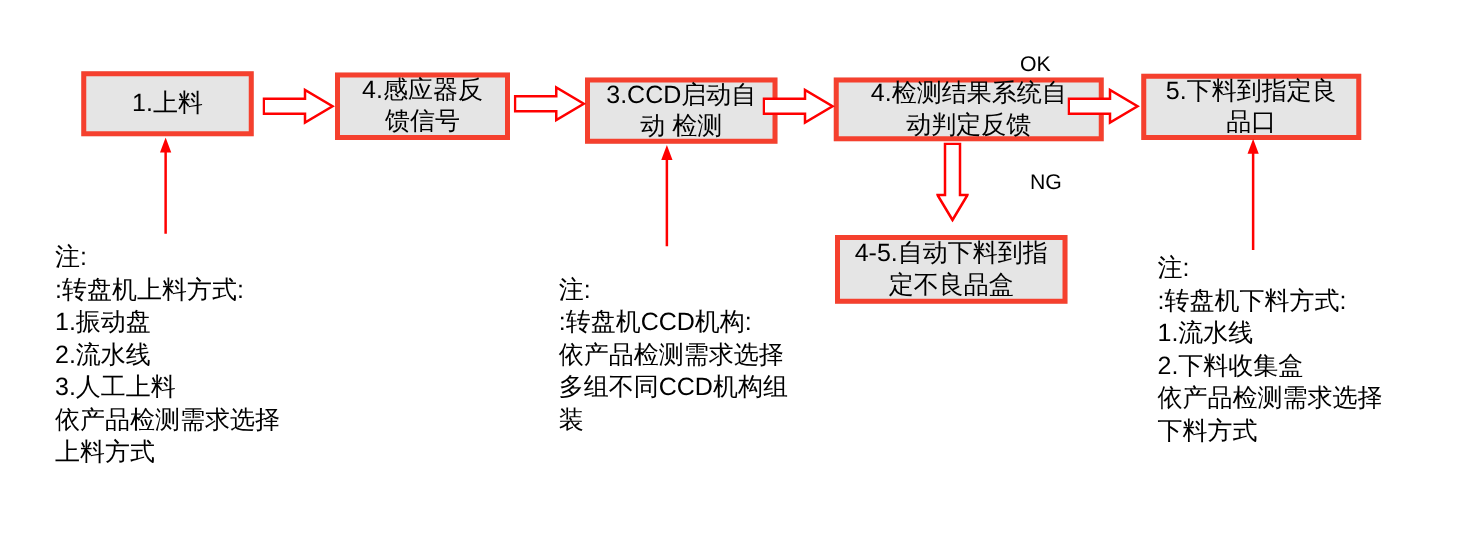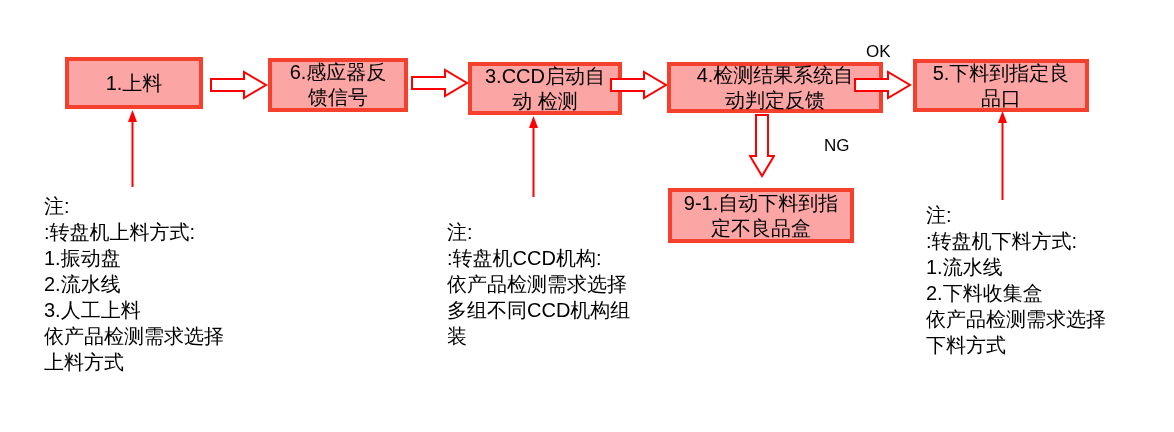--- a/index.html
+++ b/index.html
@@ -1,52 +1,52 @@
 <!DOCTYPE html>
 <html><head>
 <meta charset="utf-8">
 <style>
   html,body{margin:0;padding:0;}
   body{width:1174px;height:432px;background:#ffffff;position:relative;overflow:hidden;
        font-family:"Liberation Sans","DejaVu Sans",sans-serif;color:#000;}
   .stage{position:absolute;inset:0;}
-  .box{position:absolute;border:4px solid #f5402e;background:#fca5a5;display:flex;
+  .box{position:absolute;border:4px solid #f5402e;background:#e5e5e5;display:flex;
        align-items:center;justify-content:center;text-align:center;
        font-size:20px;line-height:25px;box-sizing:border-box;}
   .box span{white-space:pre-line;}
   .note{position:absolute;font-size:20px;line-height:26px;white-space:pre-line;}
   .lbl{position:absolute;font-size:17px;}
   svg{position:absolute;display:block;}
 </style>
 </head>
 <body>
 
 <div class="stage">
 
   <div class="box" style="left:65px;top:57px;width:138px;height:52px">
     <span>1.上料</span>
   </div>
   <div class="box" style="left:268px;top:58px;width:140px;height:54px">
-    <span>6.感应器反
+    <span>4.感应器反
 馈信号</span>
   </div>
   <div class="box" style="left:468px;top:62px;width:154px;height:53px">
     <span>3.CCD启动自
 动 检测</span>
   </div>
   <div class="box" style="left:667px;top:62px;width:216px;height:51px">
     <span>4.检测结果系统自
 动判定反馈</span>
   </div>
   <div class="box" style="left:913px;top:59px;width:176px;height:53px">
     <span>5.下料到指定良
 品口</span>
   </div>
   <div class="box" style="left:668px;top:188px;width:186px;height:55px">
-    <span>9-1.自动下料到指
+    <span>4-5.自动下料到指
 定不良品盒</span>
   </div>
 
   <svg style="left:210px;top:67px" width="58" height="36" viewBox="0 0 58 36">
     <polygon points="1,12 34,12 34,5 56,18 34,31 34,24 1,24" fill="#fff" stroke="#ff0000" stroke-width="2"></polygon>
   </svg>
   <svg style="left:411px;top:65px" width="58" height="36" viewBox="0 0 58 36">
     <polygon points="1,12 34,12 34,5 56,18 34,31 34,24 1,24" fill="#fff" stroke="#ff0000" stroke-width="2"></polygon>
   </svg>
   <svg style="left:610px;top:67px" width="58" height="36" viewBox="0 0 58 36">
@@ -65,21 +65,21 @@
   </svg>
   <svg style="left:527px;top:116px" width="13" height="82" viewBox="0 0 13 82">
     <line x1="6.5" y1="81" x2="6.5" y2="8" stroke="#ff0000" stroke-width="2"></line>
     <polygon points="6.5,0 2,12 11,12" fill="#ff0000"></polygon>
   </svg>
   <svg style="left:996px;top:111px" width="13" height="90" viewBox="0 0 13 90">
     <line x1="6.5" y1="89" x2="6.5" y2="8" stroke="#ff0000" stroke-width="2"></line>
     <polygon points="6.5,0 2,12 11,12" fill="#ff0000"></polygon>
   </svg>
 
-  <div class="lbl" style="left:866px;top:42px">OK</div>
+  <div class="lbl" style="left:816px;top:42px">OK</div>
   <div class="lbl" style="left:824px;top:136px">NG</div>
 
   <div class="note" style="left:44px;top:193px">注:
 :转盘机上料方式:
 1.振动盘
 2.流水线
 3.人工上料
 依产品检测需求选择
 上料方式</div>
   <div class="note" style="left:447px;top:219px">注:

